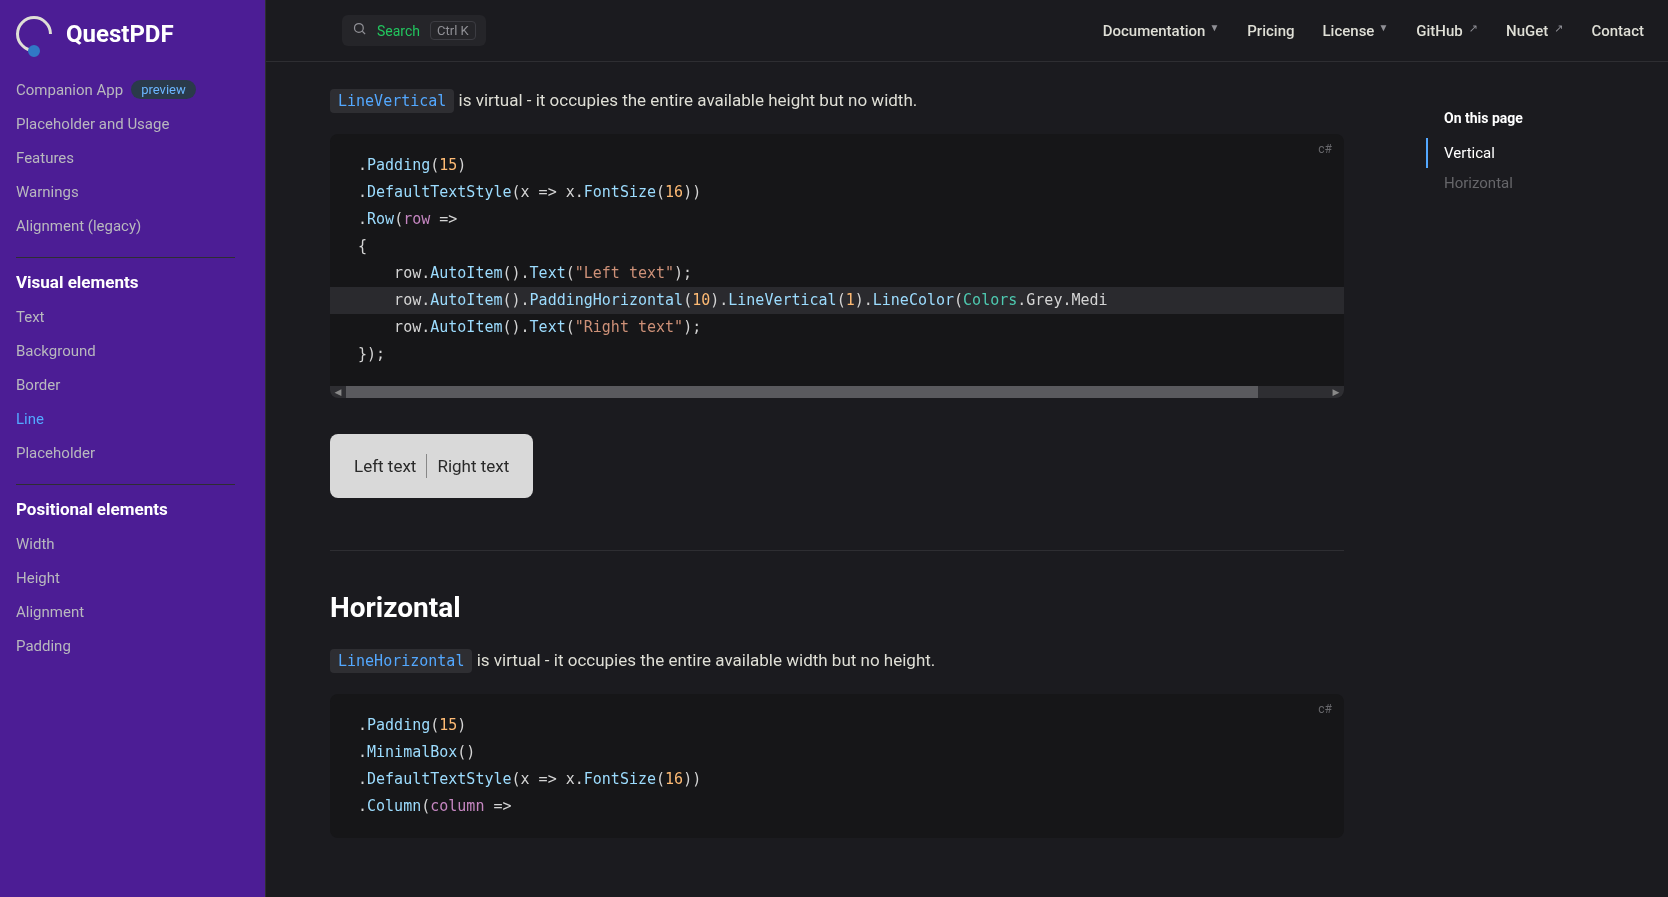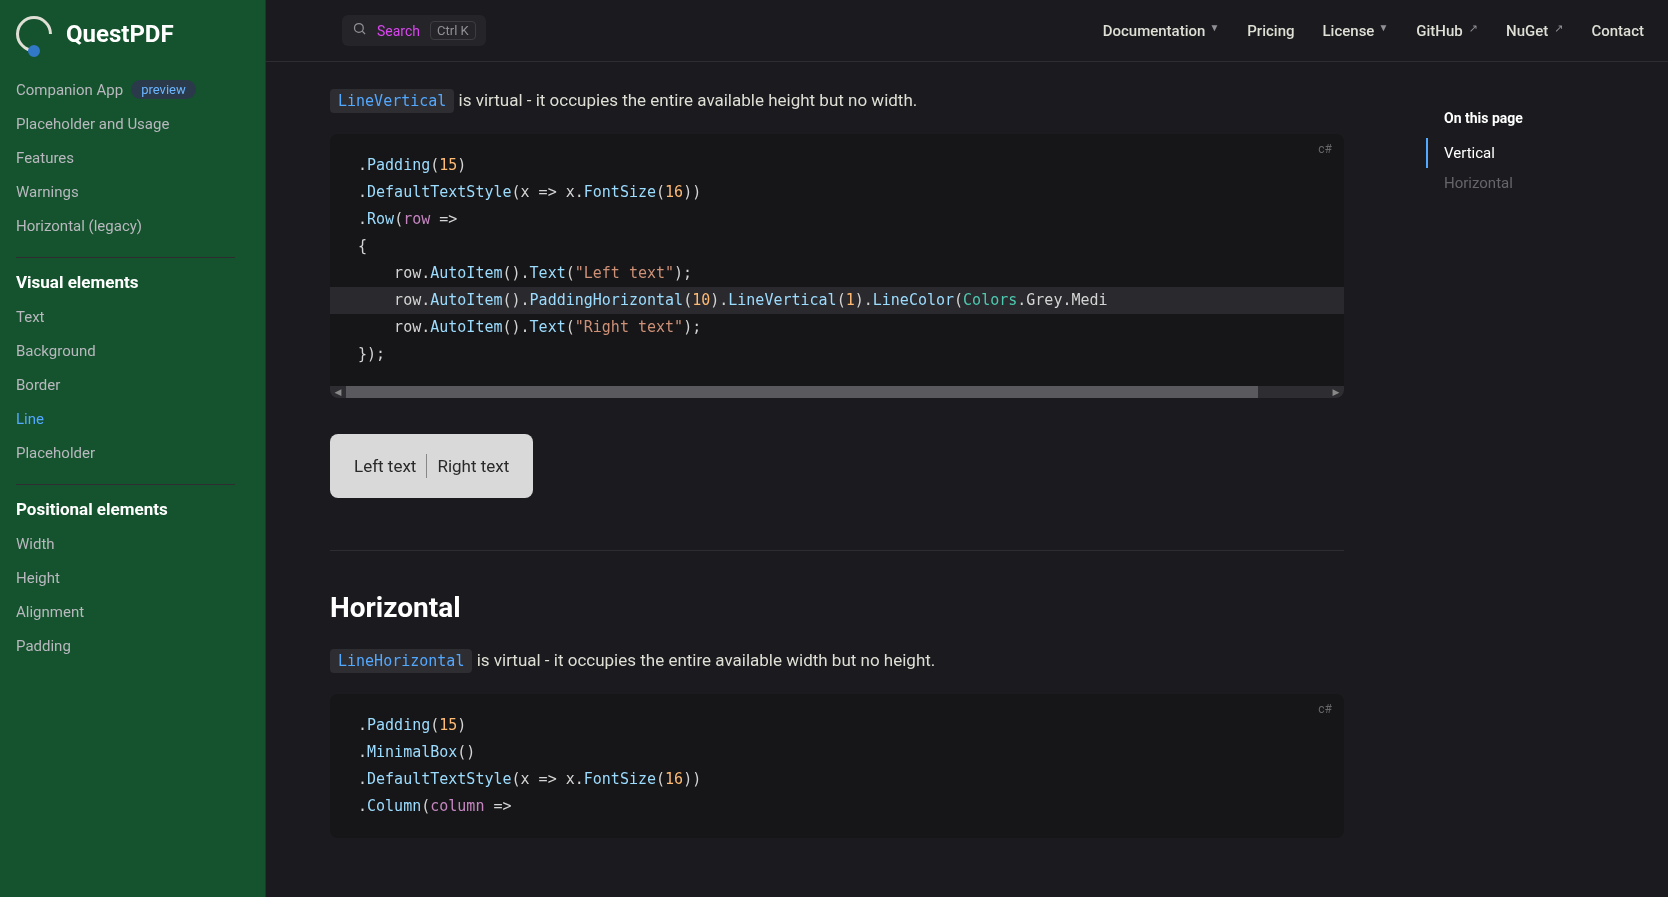--- a/index.html
+++ b/index.html
@@ -28,21 +28,21 @@
   display: flex;
   align-items: center;
   background: #252529;
   border-radius: 6px;
   padding: 6px 10px;
   margin-left: 64px;
   gap: 10px;
   cursor: pointer;
 }
 .search-box .icon { color: #909096; font-size: 15px; }
-.search-text { color: #d946ef; font-size: 14px; }
+.search-text { color: #22c55e; font-size: 14px; }
 .kbd {
   font-size: 13px;
   color: #909096;
   border: 1px solid #3c3c42;
   border-radius: 4px;
   padding: 1px 6px;
 }
 .nav-links {
   display: flex;
   gap: 28px;
@@ -59,21 +59,21 @@
 }
 .chevron { font-size: 10px; color: #909096; }
 .ext-icon { font-size: 11px; color: #909096; margin-left: 2px; }
 
 .sidebar {
   position: fixed;
   left: 0;
   top: 0;
   width: 266px;
   height: 100%;
-  background: #14532d;
+  background: #4c1d95;
   padding: 0 12px 20px 12px;
   overflow-y: auto;
   border-right: 1px solid #2e2e32;
 }
 .logo-row {
   display: flex;
   align-items: center;
   gap: 14px;
   padding: 16px 4px 20px 4px;
 }
@@ -241,21 +241,21 @@
     <div class="brand">QuestPDF</div>
   </div>
   <div class="side-item">
     <span>Companion App</span>
     <span class="badge">preview</span>
   </div>
   <div id="side-top">
       <div class="side-item">Placeholder and Usage</div>
       <div class="side-item">Features</div>
       <div class="side-item">Warnings</div>
-      <div class="side-item">Horizontal (legacy)</div>
+      <div class="side-item">Alignment (legacy)</div>
     </div>
   <div class="side-divider"></div>
   <div class="side-group">Visual elements</div>
   <div id="side-visual">
       <div class="side-item">Text</div>
       <div class="side-item">Background</div>
       <div class="side-item">Border</div>
       <div class="side-item active">Line</div>
       <div class="side-item">Placeholder</div>
     </div>

